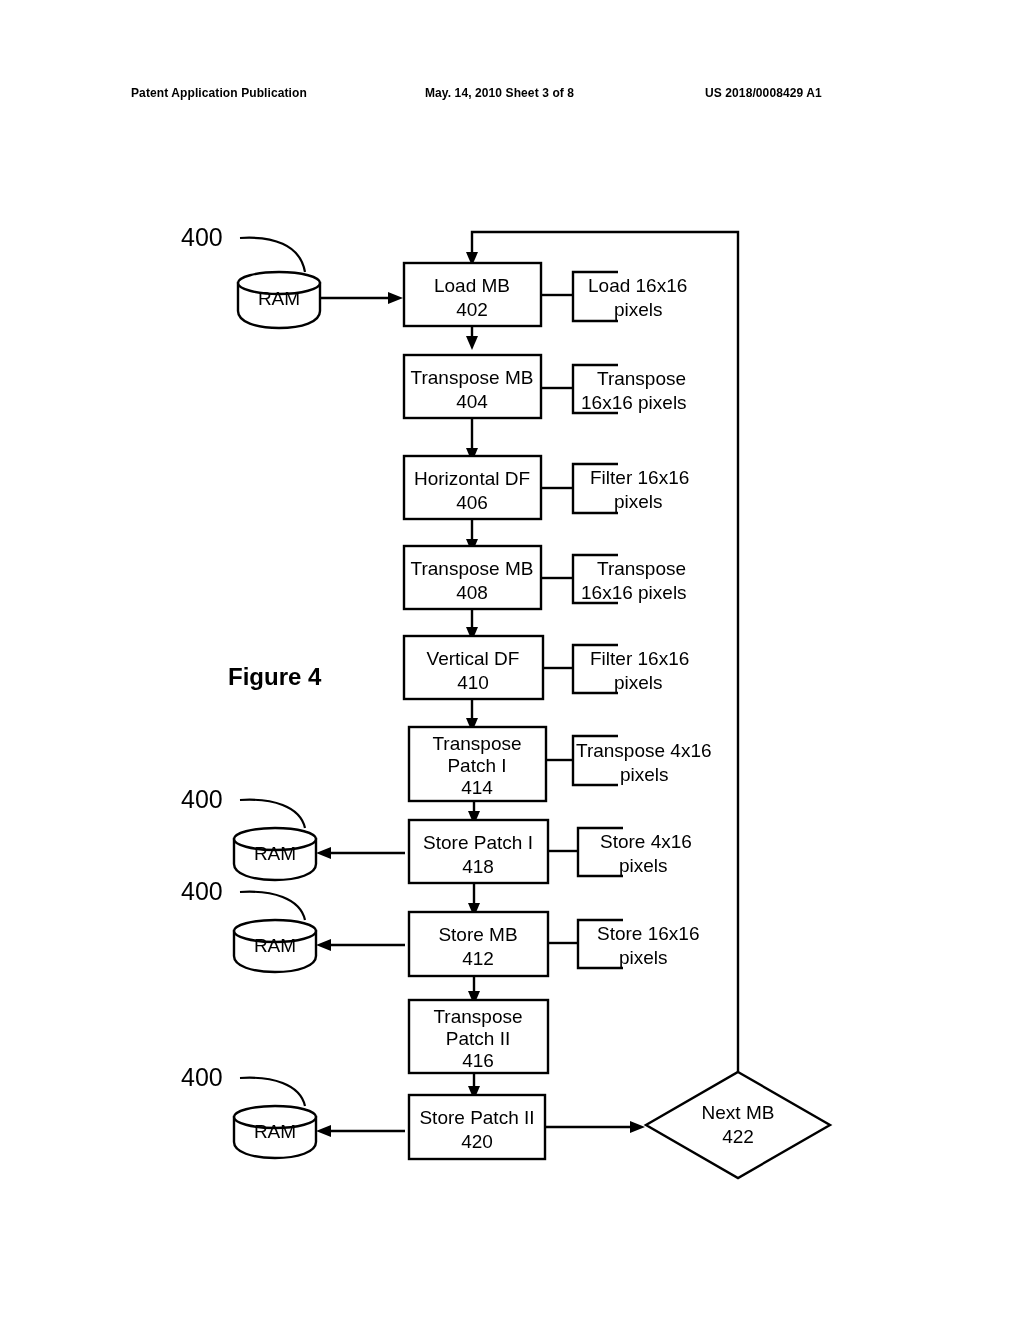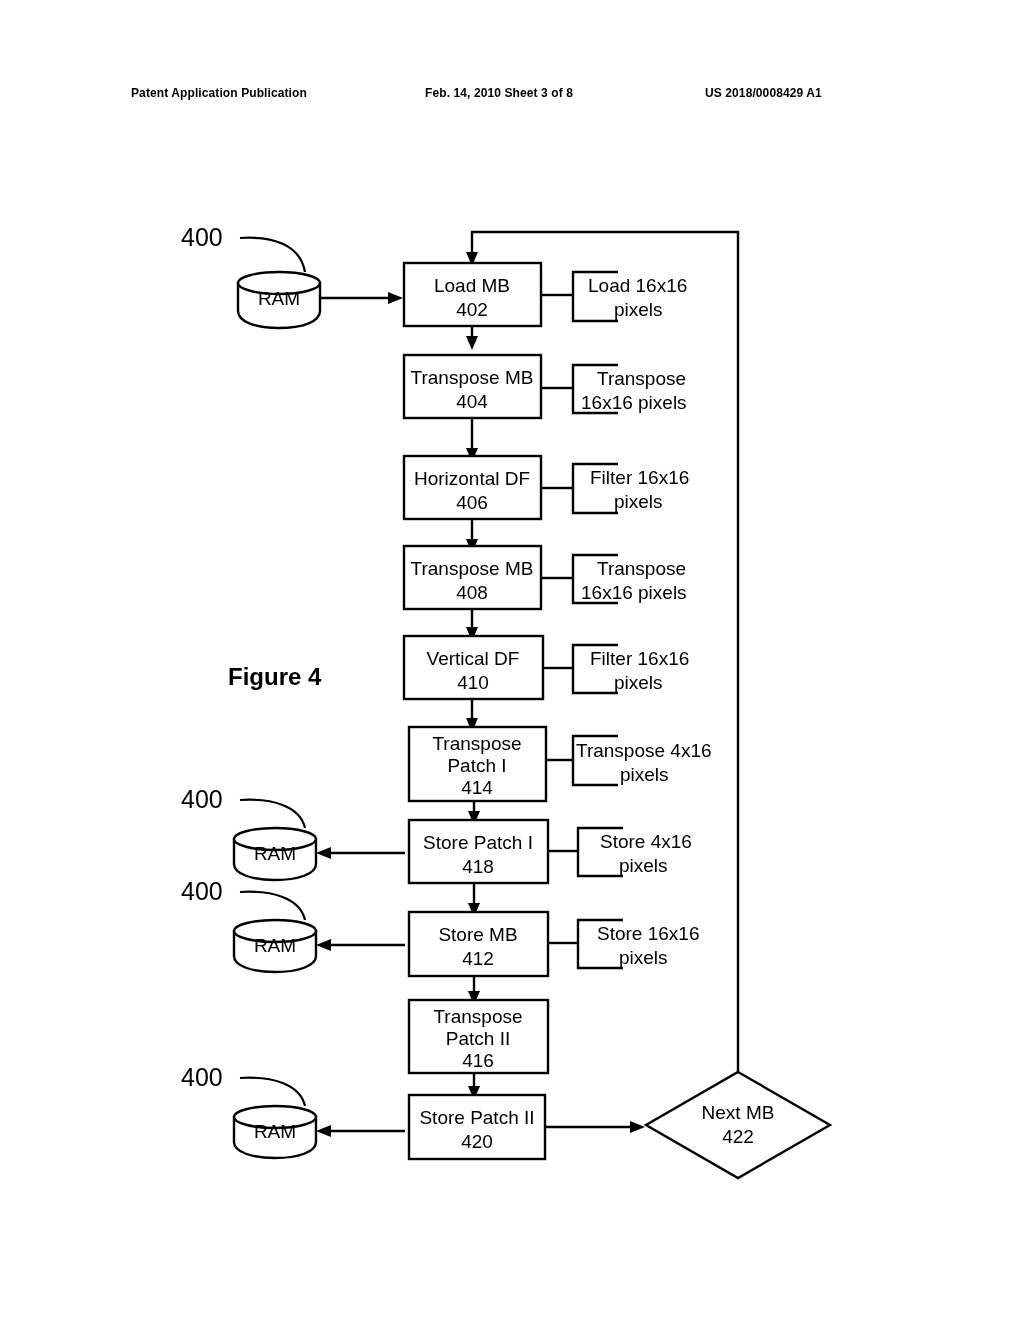--- a/index.html
+++ b/index.html
@@ -75,21 +75,21 @@
     fill: #ffffff;
     stroke: #000000;
     stroke-width: 2.4;
   }
 </style>
 </head>
 <body>
 
 <div class="patent-header">
   <span class="ph-left">Patent Application Publication</span>
-  <span class="ph-center">Feb. 14, 2010  Sheet 3 of 8</span>
+  <span class="ph-center">May. 14, 2010  Sheet 3 of 8</span>
   <span class="ph-right">US 2018/0008429 A1</span>
 </div>
 
 <svg id="diagram" viewBox="0 0 1024 1320">
 
   <text class="fig-label" x="228" y="685">Figure 4</text>
 
   <g>
     <path class="conn" d="M 738 1072 L 738 232 L 472 232 L 472 256"></path>
     <path d="M 472 266 L 466 252 L 478 252 Z" fill="#000000" stroke="none"></path>

